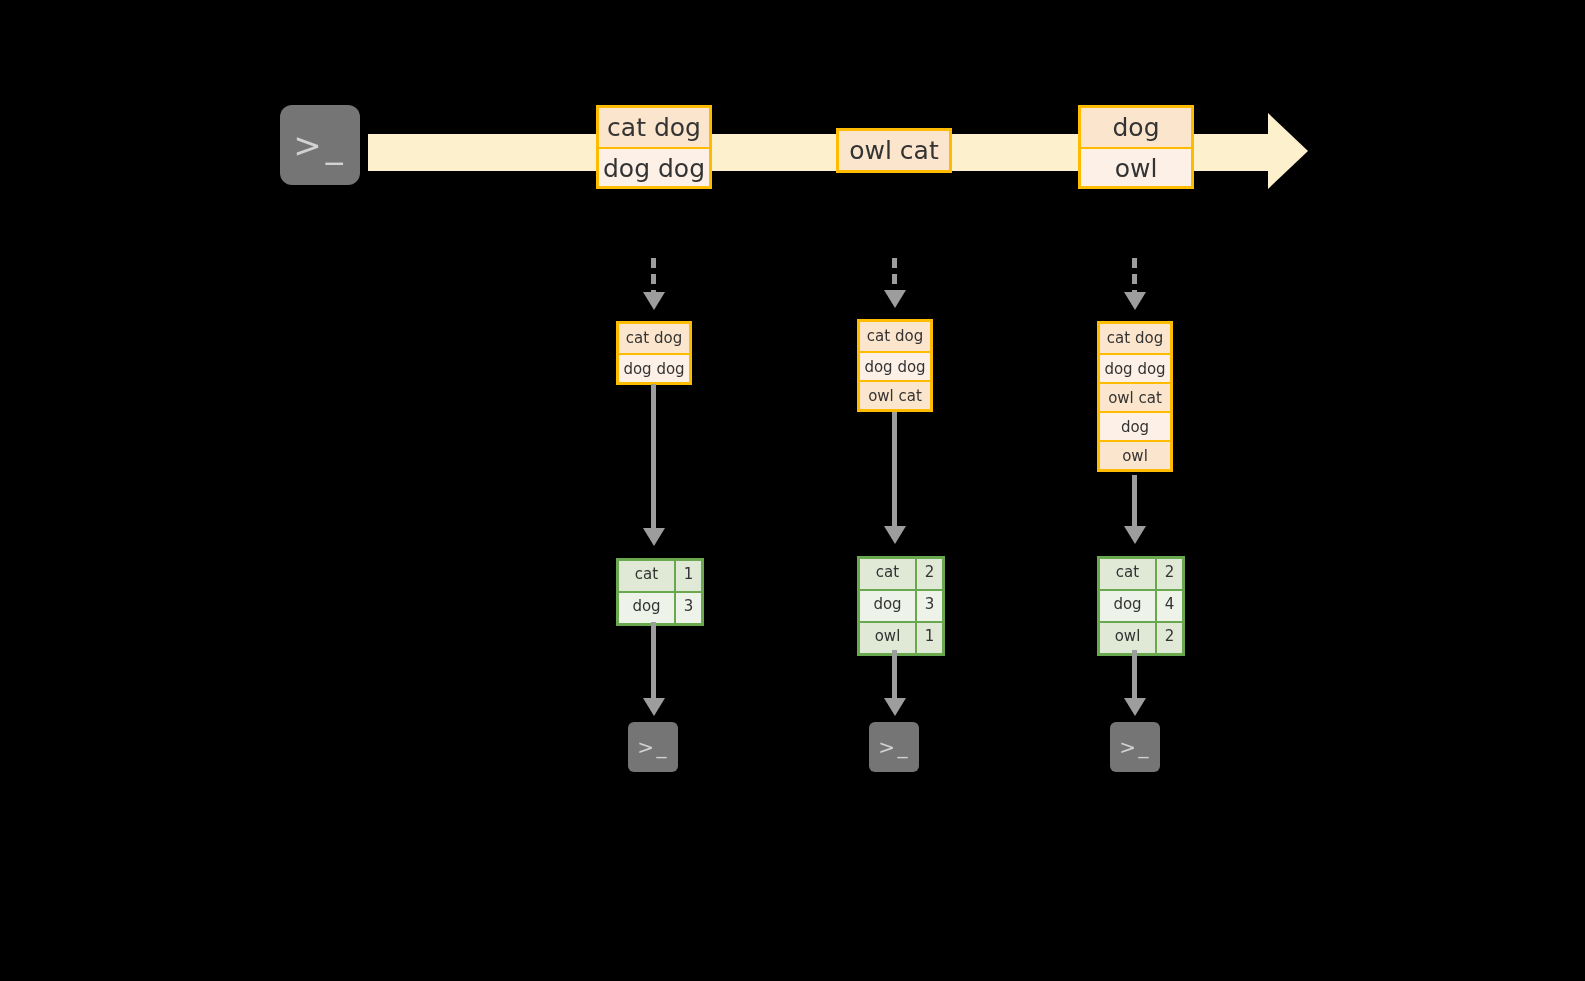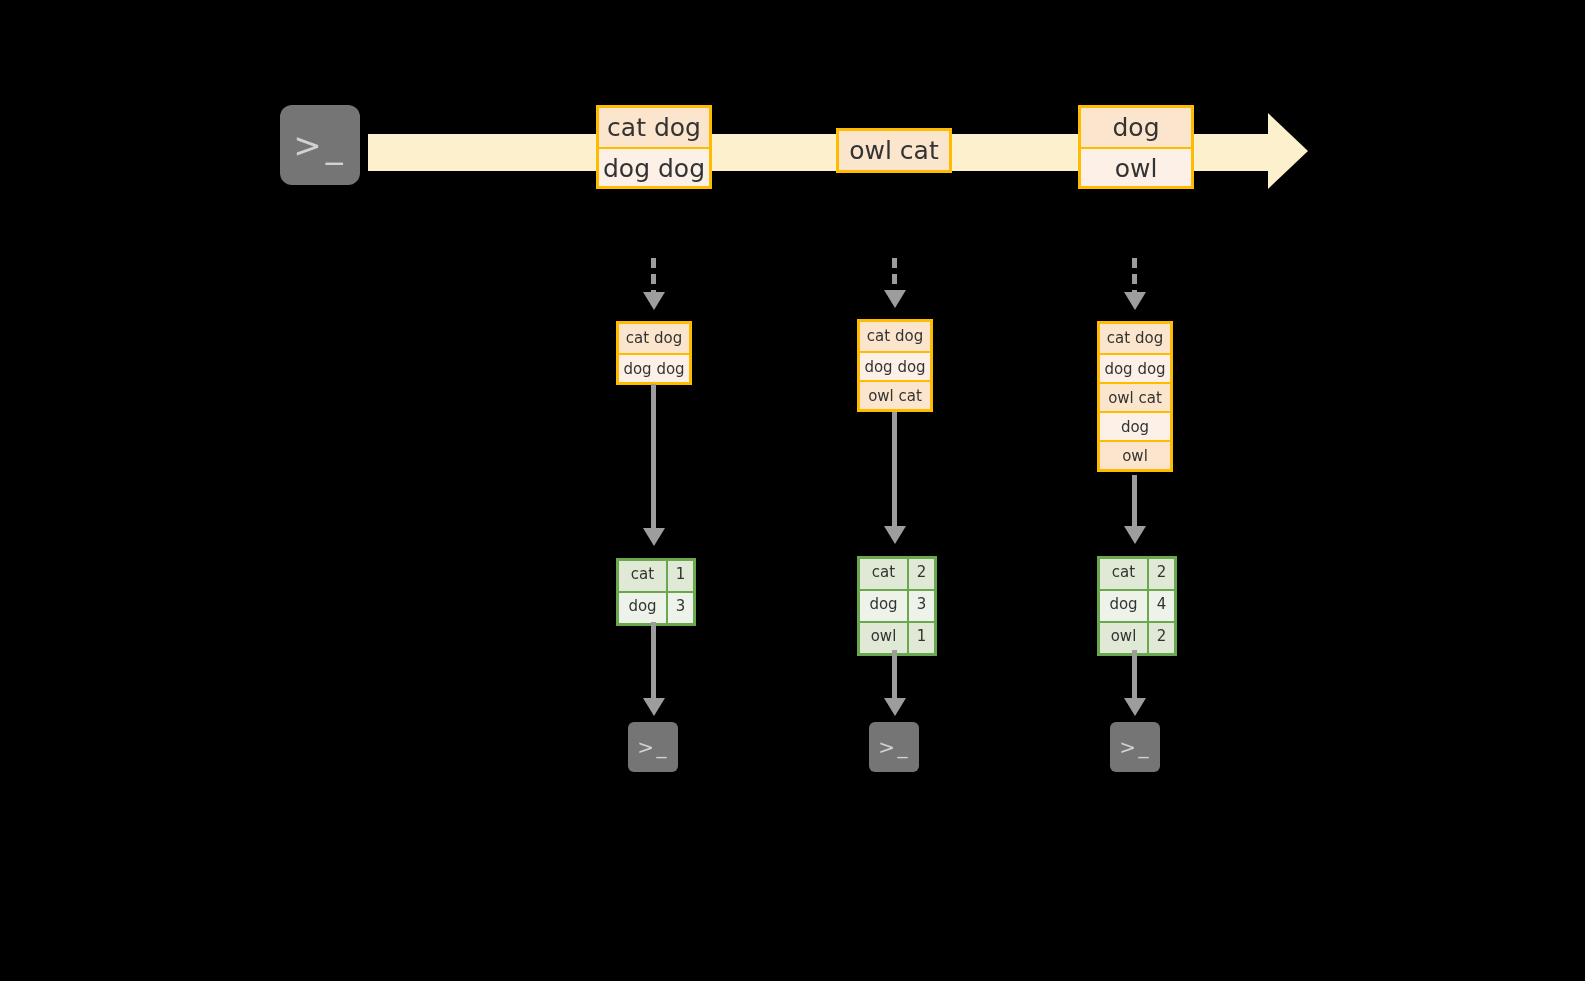--- a/index.html
+++ b/index.html
@@ -131,21 +131,21 @@
   .table .tcell {
     box-sizing: border-box;
     height: 100%;
     line-height: 26px;
     font-size: 15px;
     color: #333333;
     text-align: center;
     background: #eef3e9;
   }
   .table .trow.shade .tcell { background: #dfe9d6; }
-  .table .tcell.word { width: 47px; }
+  .table .tcell.word { width: 55px; }
   .table .tcell.num {
     width: 27px;
     border-left: 2px solid #6aa84f;
   }
   .table.c1 { left: 616px; top: 558px; }
   .table.c2 { left: 857px; top: 556px; }
   .table.c3 { left: 1097px; top: 556px; }
 
   
   .conn {

